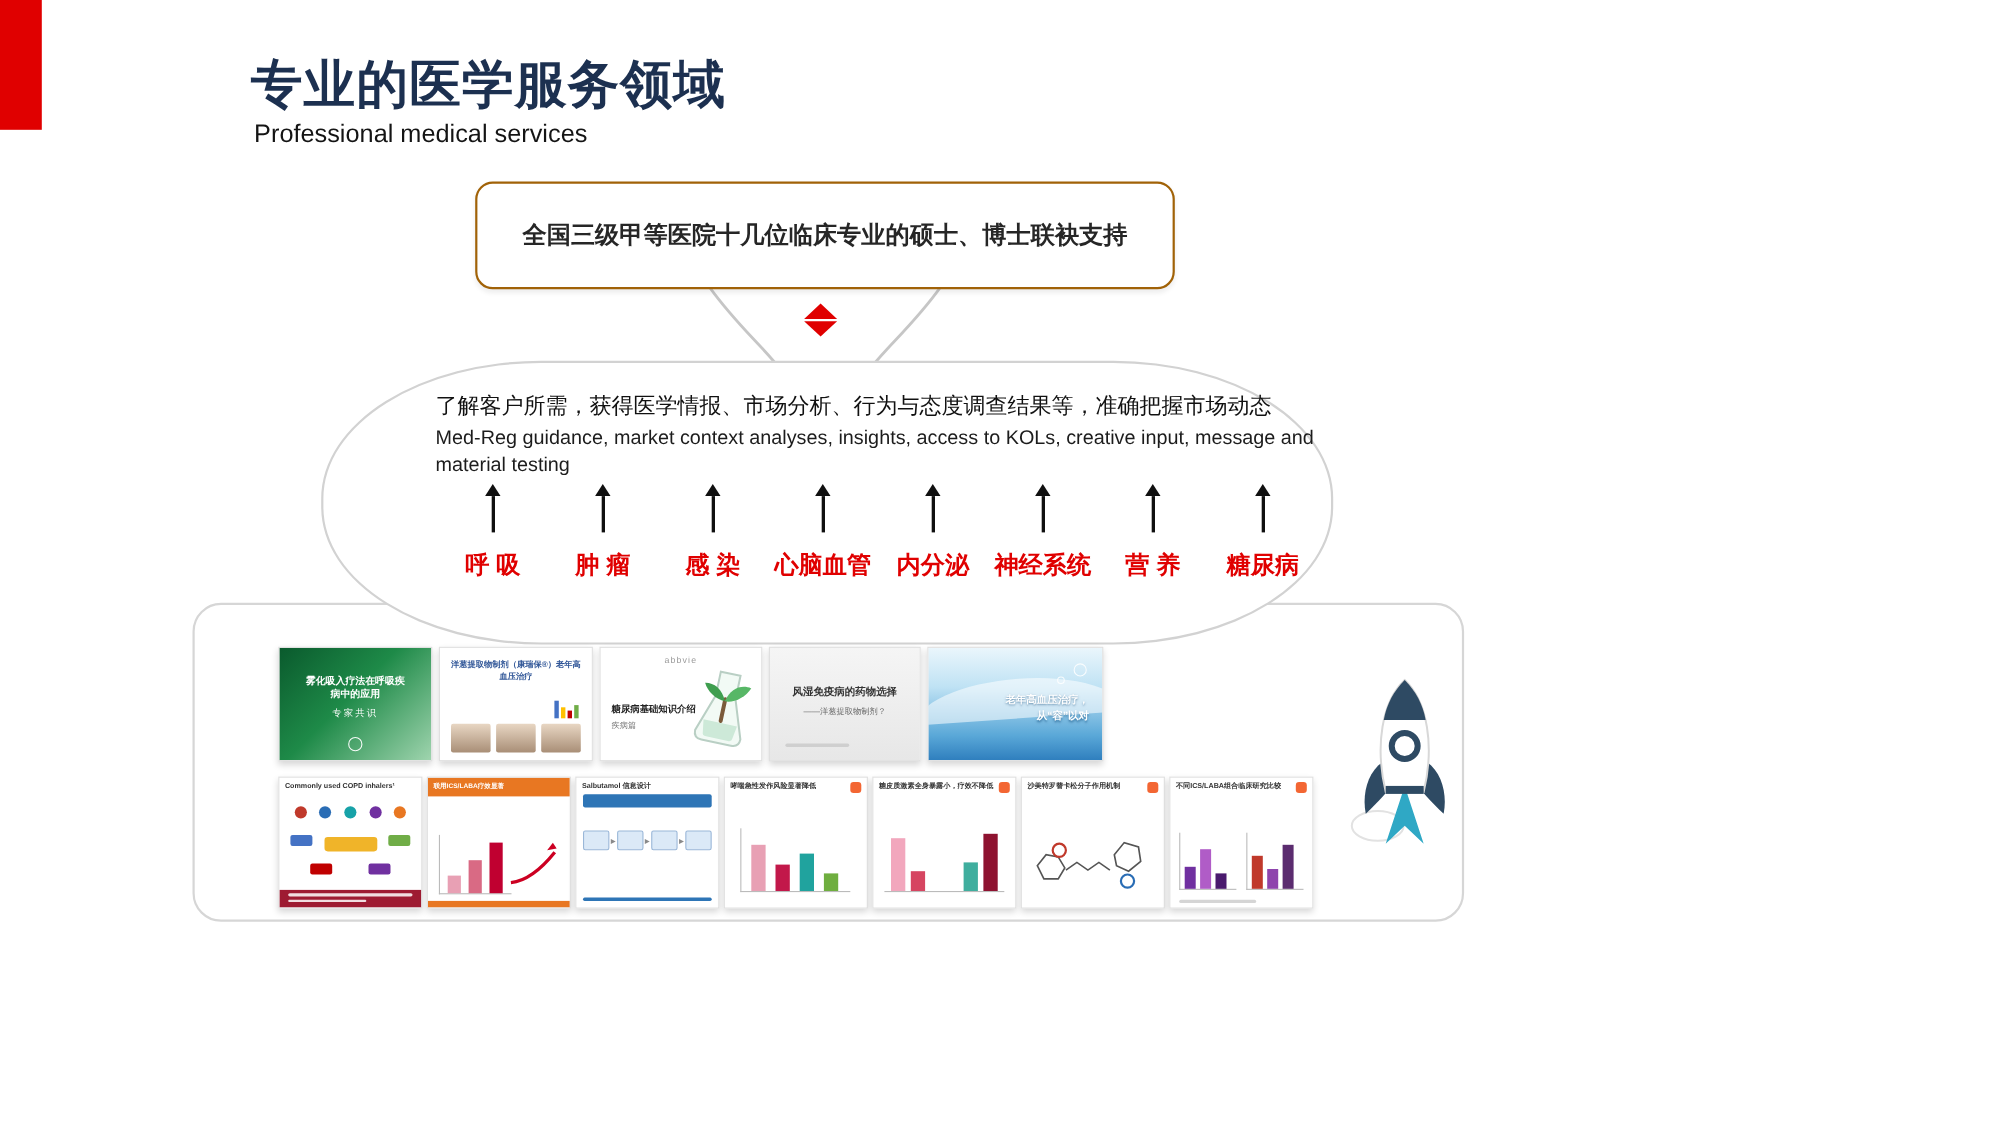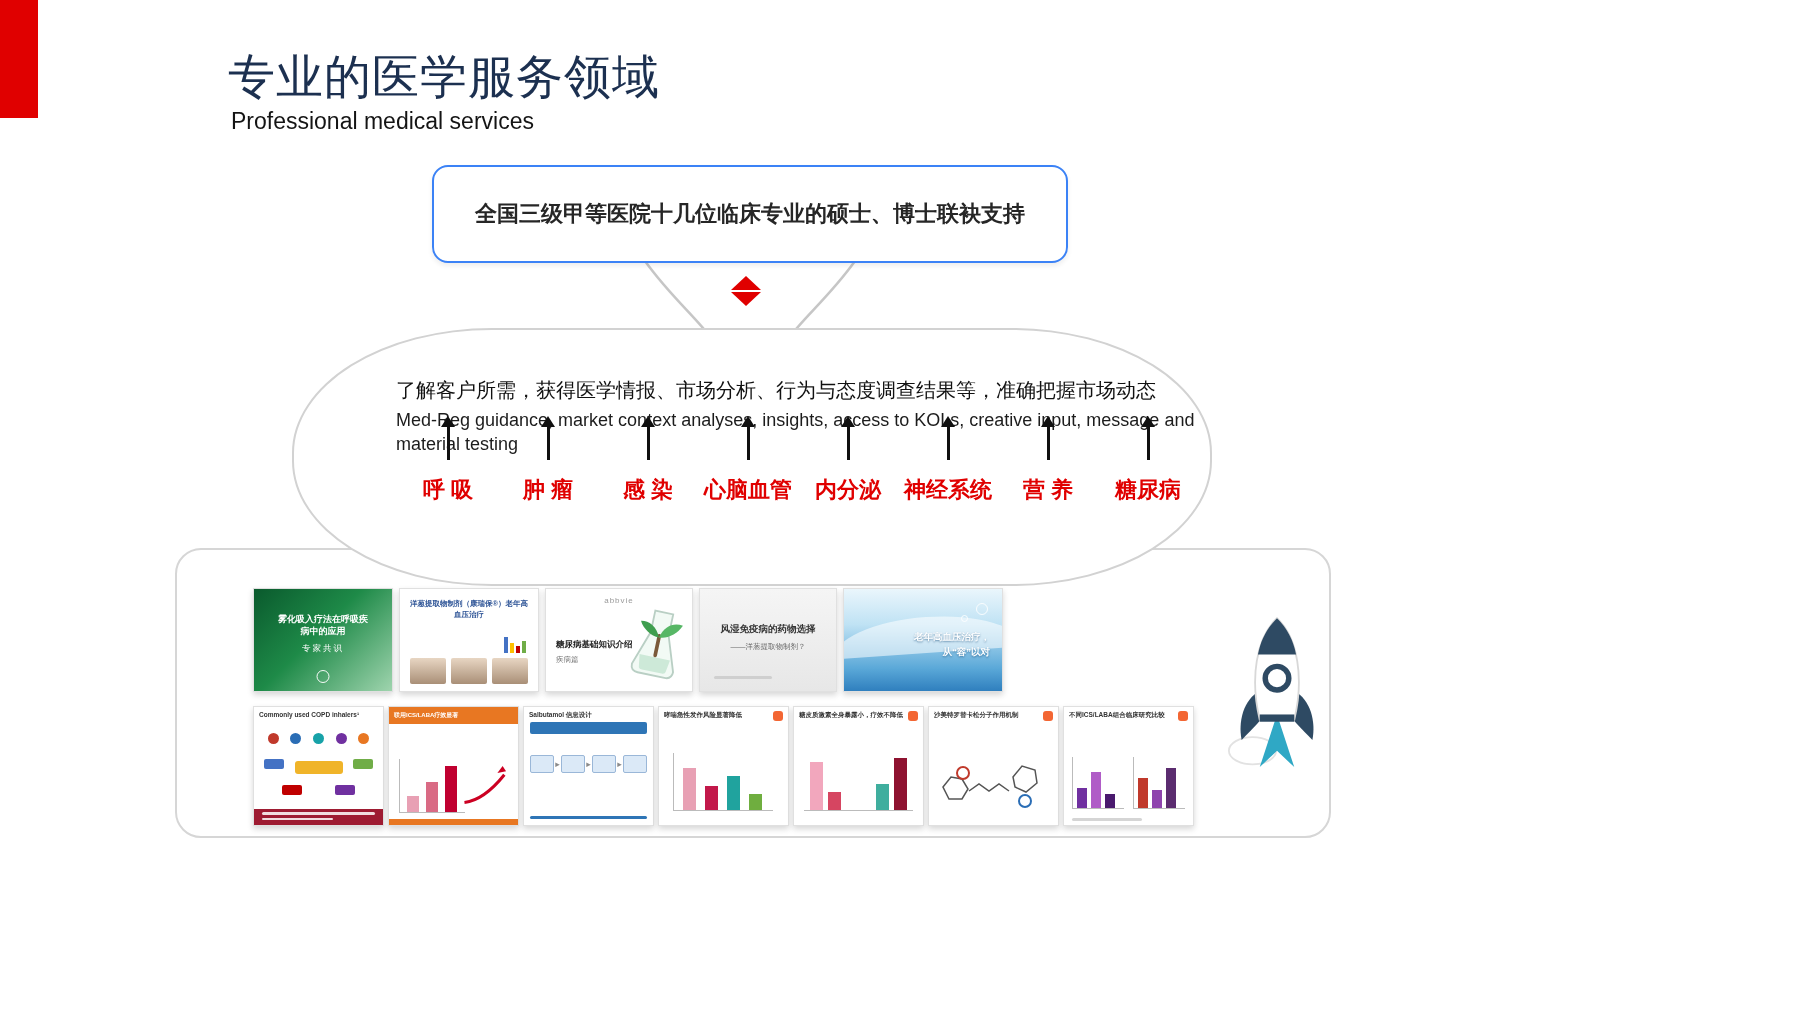--- a/index.html
+++ b/index.html
@@ -1,31 +1,31 @@
 <!DOCTYPE html>
 <html><head>
 <meta charset="utf-8">
 <style>
 *{margin:0;padding:0;box-sizing:border-box;}
 html,body{width:1820px;height:1030px;background:#fff;font-family:"Liberation Sans",sans-serif;}
 .slide{position:relative;width:1820px;height:1030px;overflow:hidden;background:#fff;}
 .red-corner{position:absolute;left:0;top:0;width:38px;height:118px;background:#e00000;}
-.title{position:absolute;left:228px;top:46px;font-size:47px;font-weight:400;color:#1c3050;letter-spacing:1px;}
+.title{position:absolute;left:228px;top:46px;font-size:47px;font-weight:700;color:#1c3050;letter-spacing:1px;}
 .subtitle{position:absolute;left:231px;top:108px;font-size:23px;color:#141414;}
-.bubble{position:absolute;left:432px;top:165px;width:636px;height:98px;background:#fff;border:2px solid #3b82f6;border-radius:16px;box-shadow:0 3px 5px rgba(0,0,0,.07);display:flex;flex-direction:column;justify-content:center;align-items:center;gap:9px;font-size:22px;font-weight:bold;color:#262626;z-index:2;text-align:center;}
+.bubble{position:absolute;left:432px;top:165px;width:636px;height:98px;background:#fff;border:2px solid #a16207;border-radius:16px;box-shadow:0 3px 5px rgba(0,0,0,.07);display:flex;flex-direction:column;justify-content:center;align-items:center;gap:9px;font-size:22px;font-weight:bold;color:#262626;z-index:2;text-align:center;}
 .tail{position:absolute;left:600px;top:261px;width:300px;height:80px;z-index:1;}
 .tail path{fill:none;stroke:#c6c6c6;stroke-width:2.5;}
 .diamond{position:absolute;left:730px;top:276px;width:32px;z-index:3;}
 .tri-up{width:0;height:0;margin:0 auto;border-left:15px solid transparent;border-right:15px solid transparent;border-bottom:14px solid #e00000;}
 .tri-down{width:0;height:0;margin:2px auto 0;border-left:15px solid transparent;border-right:15px solid transparent;border-top:14px solid #e00000;}
 .cloud{position:absolute;left:292px;top:328px;width:920px;height:258px;background:#fff;border:2px solid #d2d2d2;border-radius:200px/125px;z-index:2;}
 .cloud-text{position:absolute;left:396px;top:355px;width:812px;z-index:3;}
-.cloud-text .cn{font-size:20px;color:#111;margin-bottom:5px;margin-top:22px;}
+.cloud-text .cn{font-size:20px;color:#111;margin-bottom:5px;}
 .cloud-text .en{font-size:18px;color:#1c1c1c;line-height:1.32;}
-.areas{position:absolute;left:398px;top:416px;width:800px;display:flex;z-index:3;}
+.areas{position:absolute;left:398px;top:440px;width:800px;display:flex;z-index:3;}
 .area-col{width:100px;display:flex;flex-direction:column;align-items:center;}
 .arrow-head{width:0;height:0;border-left:7px solid transparent;border-right:7px solid transparent;border-bottom:11px solid #101010;}
 .arrow-stem{width:3px;height:33px;background:#101010;}
 .area-label{margin-top:15px;font-size:22px;font-weight:bold;color:#e00000;white-space:nowrap;}
 .panel{position:absolute;left:175px;top:548px;width:1156px;height:290px;background:#fff;border:2px solid #d6d6d6;border-radius:26px;z-index:1;}
 .row{position:absolute;display:flex;z-index:2;}
 .row-top{left:253px;top:588px;gap:6px;height:104px;}
 .row-bottom{left:253px;top:706px;gap:4px;height:120px;}
 .thumb{position:relative;overflow:hidden;background:#fff;border:1px solid #e0e0e0;box-shadow:0 3px 6px rgba(0,0,0,.16);flex-shrink:0;height:100%;}
 .tw1{width:140px}.tw2{width:140px}.tw3{width:148px}.tw4{width:138px}.tw5{width:166px}.tw6{width:160px}

